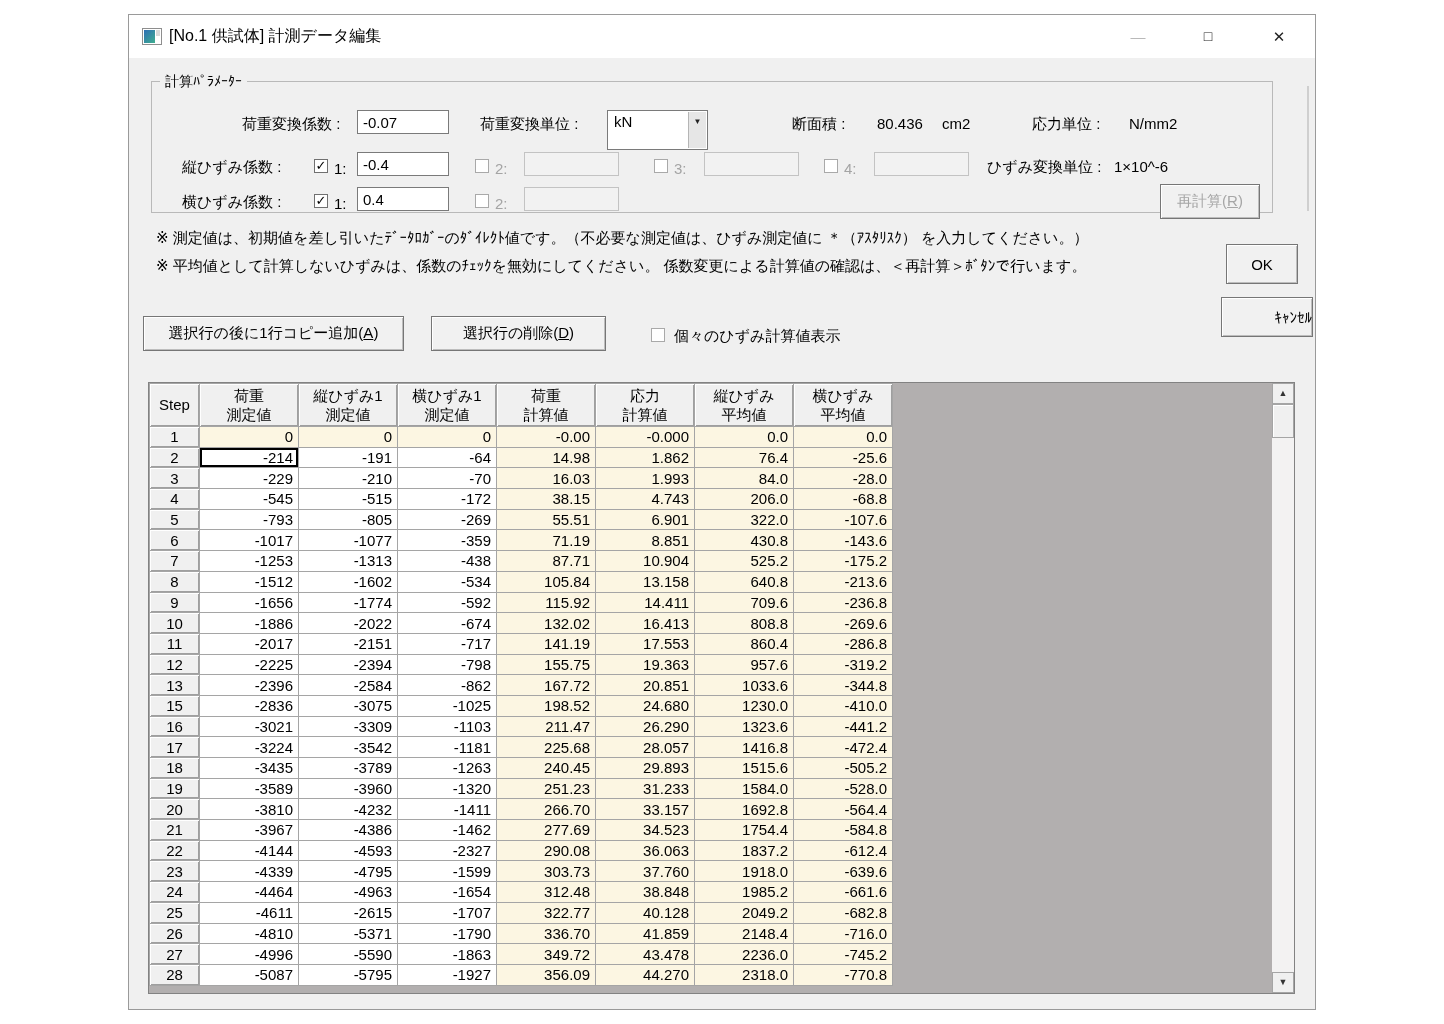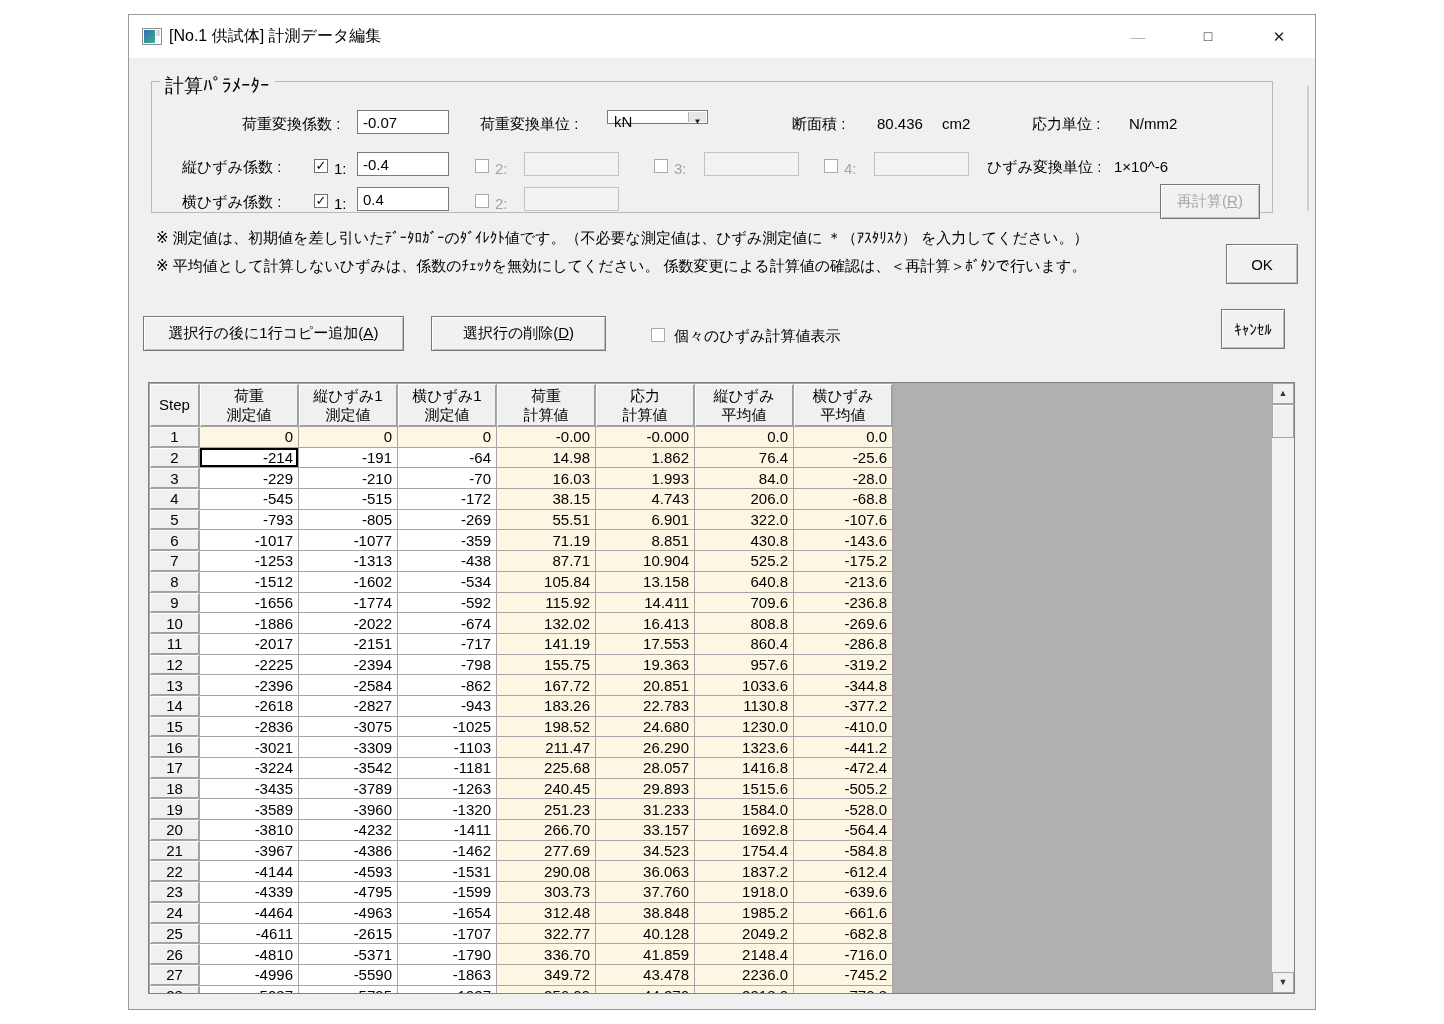--- a/index.html
+++ b/index.html
@@ -20,26 +20,26 @@
   .winbtn { position:absolute; top:0; width:46px; height:43px; text-align:center;
             line-height:43px; font-size:15px; }
   .winbtn.min { left:986px; color:#b9b9b9; }
   .winbtn.max { left:1056px; color:#222; font-size:14px; }
   .winbtn.cls { left:1127px; color:#222; }
 
   
   .groupbox { position:absolute; left:22px; top:66px; width:1122px; height:132px;
               border:1px solid #b9b9b9; }
   .groupbox-label { position:absolute; left:8px; top:-9px; background:#f0f0f0;
-                    padding:0 5px; font-size:19px; }
+                    padding:0 5px; font-size:14px; }
   .lbl { position:absolute; font-size:15px; white-space:nowrap; }
   .field { position:absolute; height:24px; background:#fff; border:1px solid #7a7a7a;
            font-size:15px; padding:2px 5px; font-family:inherit; }
   .field.disabled { background:#f2f2f2; border:1px solid #c3c3c3; }
-  .combo { position:absolute; height:14px; width:101px; background:#fff;
+  .combo { position:absolute; height:40px; width:101px; background:#fff;
            border:1px solid #7a7a7a; }
   .combo .val { position:absolute; left:6px; top:2px; font-size:15px; }
   .combo .drop { position:absolute; right:1px; top:1px; bottom:1px; width:18px;
                  background:#e6e6e6; border-left:1px solid #b5b5b5; text-align:center;
                  font-size:8px; line-height:20px; color:#222; }
   .cbx { position:absolute; width:14px; height:14px; background:#fff;
          border:1px solid #707070; font-size:13px; line-height:12px; text-align:center; }
   .cbx.off { border:1px solid #a9a9a9; }
   .num-lbl { color:#000; }
   .num-lbl.gray { color:#a4a4a4; }
@@ -136,21 +136,21 @@
     <input class="field disabled" style="left: 372px; top: 105px; width: 95px;" value="">
     <button class="btn disabled" style="left:1008px; top:102px; width:100px; height:35px;"><span>再計算(</span><u>R</u><span>)</span></button>
   </div>
 
   <div class="edge-line"></div>
 
   <div class="note" style="top:214px;">※ 測定値は、初期値を差し引いたﾃﾞｰﾀﾛｶﾞｰのﾀﾞｲﾚｸﾄ値です。（不必要な測定値は、ひずみ測定値に ＊（ｱｽﾀﾘｽｸ） を入力してください。）</div>
   <div class="note" style="top:242px;">※ 平均値として計算しないひずみは、係数のﾁｪｯｸを無効にしてください。 係数変更による計算値の確認は、＜再計算＞ﾎﾞﾀﾝで行います。</div>
 
   <button class="btn" style="left:1097px; top:229px; width:72px; height:40px;">OK</button>
-  <button class="btn" style="left:1092px; top:294px; width:64px; height:40px;">ｷｬﾝｾﾙ</button>
+  <button class="btn" style="left:1092px; top:282px; width:92px; height:40px;text-align:right;">ｷｬﾝｾﾙ</button>
 
   <button class="btn" style="left:14px; top:301px; width:261px; height:35px;"><span>選択行の後に1行コピー追加(</span><u>A</u><span>)</span></button>
   <button class="btn" style="left:302px; top:301px; width:175px; height:35px;"><span>選択行の削除(</span><u>D</u><span>)</span></button>
   <span class="cbx off" style="position:absolute; left:522px; top:313px;"></span>
   <span class="lbl" style="left:545px; top:312px;">個々のひずみ計算値表示</span>
 
   <div class="grid">
     <table id="data-table">
       <colgroup>
           <col class="c-step">
@@ -299,30 +299,20 @@
             <td class="step">13</td>
             <td class="meas">-2396</td>
             <td class="meas">-2584</td>
             <td class="meas">-862</td>
             <td class="calc">167.72</td>
             <td class="calc">20.851</td>
             <td class="calc">1033.6</td>
             <td class="calc">-344.8</td>
           </tr>
           <tr>
-            <td class="step">14</td>
-            <td class="meas">-2618</td>
-            <td class="meas">-2827</td>
-            <td class="meas">-943</td>
-            <td class="calc">183.26</td>
-            <td class="calc">22.783</td>
-            <td class="calc">1130.8</td>
-            <td class="calc">-377.2</td>
-          </tr>
-          <tr>
             <td class="step">15</td>
             <td class="meas">-2836</td>
             <td class="meas">-3075</td>
             <td class="meas">-1025</td>
             <td class="calc">198.52</td>
             <td class="calc">24.680</td>
             <td class="calc">1230.0</td>
             <td class="calc">-410.0</td>
           </tr>
           <tr>
@@ -382,21 +372,21 @@
             <td class="meas">-1462</td>
             <td class="calc">277.69</td>
             <td class="calc">34.523</td>
             <td class="calc">1754.4</td>
             <td class="calc">-584.8</td>
           </tr>
           <tr>
             <td class="step">22</td>
             <td class="meas">-4144</td>
             <td class="meas">-4593</td>
-            <td class="meas">-1531</td>
+            <td class="meas">-2327</td>
             <td class="calc">290.08</td>
             <td class="calc">36.063</td>
             <td class="calc">1837.2</td>
             <td class="calc">-612.4</td>
           </tr>
           <tr>
             <td class="step">23</td>
             <td class="meas">-4339</td>
             <td class="meas">-4795</td>
             <td class="meas">-1599</td>

